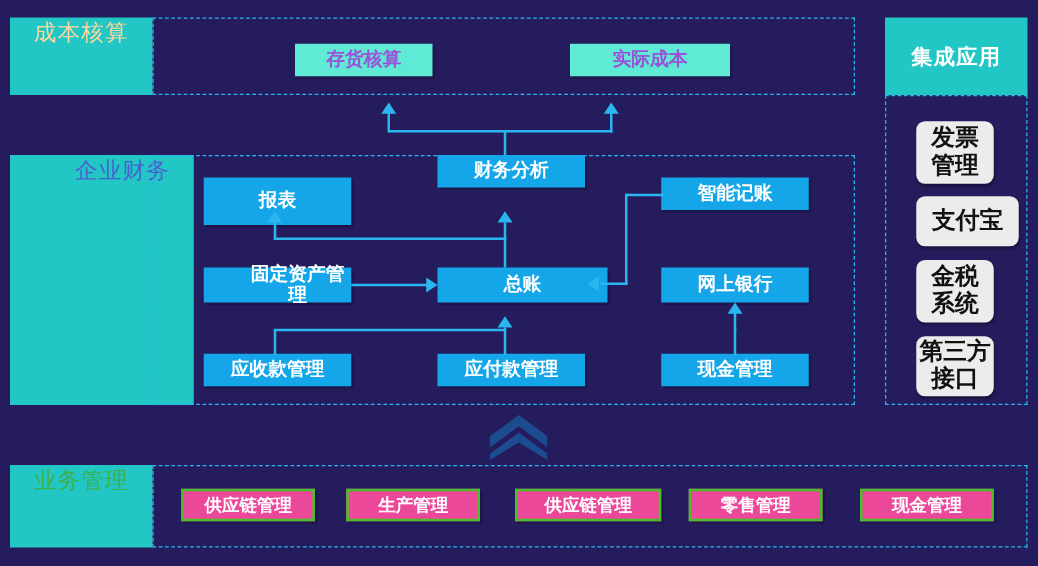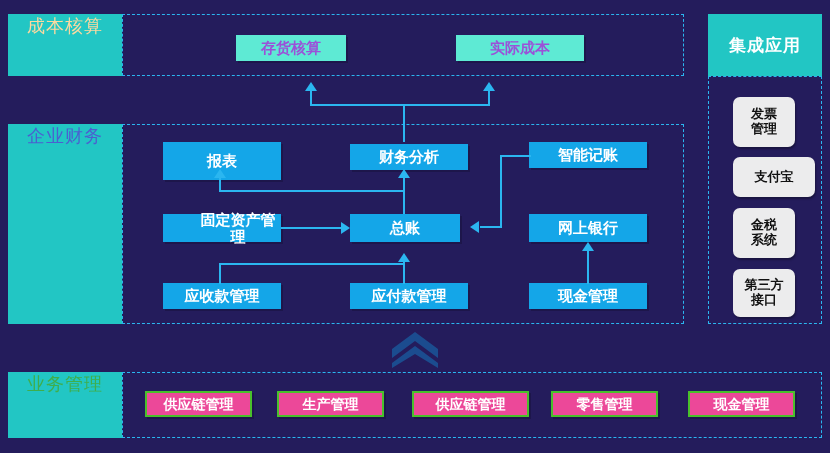--- a/index.html
+++ b/index.html
@@ -20,21 +20,21 @@
   .band-label {
     position: absolute;
     background: #22c6c4;
     display: flex;
     align-items: flex-start;
     justify-content: center;
     font-weight: normal;
     letter-spacing: 1px;
   }
   #label-cost   { left: 8px;  top: 14px;  width: 114px; height: 62px;  font-size: 18px; color: #fcd9a0; }
-  #label-fin    { left: 8px;  top: 124px; width: 114px; height: 200px; font-size: 18px; color: #4b5fd0; }
+  #label-fin    { left: 8px;  top: 124px; width: 114px; height: 200px; font-size: 18px; color: #4b5fd0; padding-left: 33px; }
   #label-biz    { left: 8px;  top: 372px; width: 114px; height: 66px;  font-size: 18px; color: #3fae4c; }
 
   
   .dashed-panel {
     position: absolute;
     border: 1px dashed #2bb6f0;
     box-sizing: border-box;
   }
   #panel-cost { left: 122px; top: 14px;  width: 562px; height: 62px; }
   #panel-fin  { left: 122px; top: 124px; width: 562px; height: 200px; }
@@ -78,21 +78,21 @@
     background: #ec4899;
     color: #ffffff;
     font-size: 14px;
     font-weight: bold;
     border: 2px solid #49c02b;
     box-shadow: 2px 2px 0 rgba(0,0,0,0.18);
   }
   .box-app {
     background: #ececed;
     color: #111111;
-    font-size: 13px;
+    font-size: 19px;
     font-weight: bold;
     border-radius: 7px;
     box-shadow: 1px 2px 2px rgba(0,0,0,0.30);
     align-items: center;
   }
 
   
   .ln {
     position: absolute;
     background: #2bb6f0;
@@ -157,31 +157,31 @@
 
   <div class="band-label" id="label-fin">
     <span>企业财务</span>
   </div>
 
   <div class="dashed-panel" id="panel-fin"></div>
 
   <div class="box box-blue" style="left:163px; top:142px; width:118px; height:38px;">
     <span>报表</span>
   </div>
-  <div class="box box-blue" style="left:350px; top:144px; width:118px; height:26px;">
+  <div class="box box-blue" style="left:350px; top:124px; width:118px; height:26px;">
     <span>财务分析</span>
   </div>
   <div class="box box-blue" style="left:529px; top:142px; width:118px; height:26px;">
     <span>智能记账</span>
   </div>
 
   <div class="box box-blue" style="left:163px; top:214px; width:118px; height:28px;padding-left:32px;">
     <span>固定资产管理</span>
   </div>
-  <div class="box box-blue" style="left:350px; top:214px; width:110px; height:28px;">
+  <div class="box box-blue" style="left:350px; top:214px; width:136px; height:28px;">
     <span>总账</span>
   </div>
   <div class="box box-blue" style="left:529px; top:214px; width:118px; height:28px;">
     <span>网上银行</span>
   </div>
 
   <div class="box box-blue" style="left:163px; top:283px; width:118px; height:26px;">
     <span>应收款管理</span>
   </div>
   <div class="box box-blue" style="left:350px; top:283px; width:118px; height:26px;">

